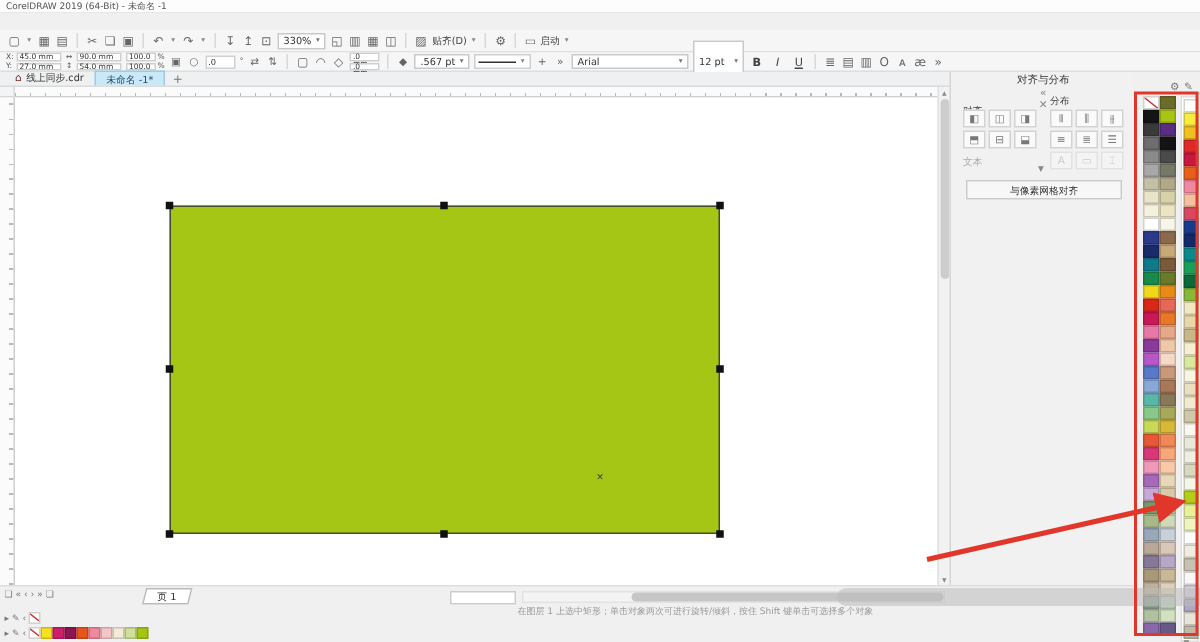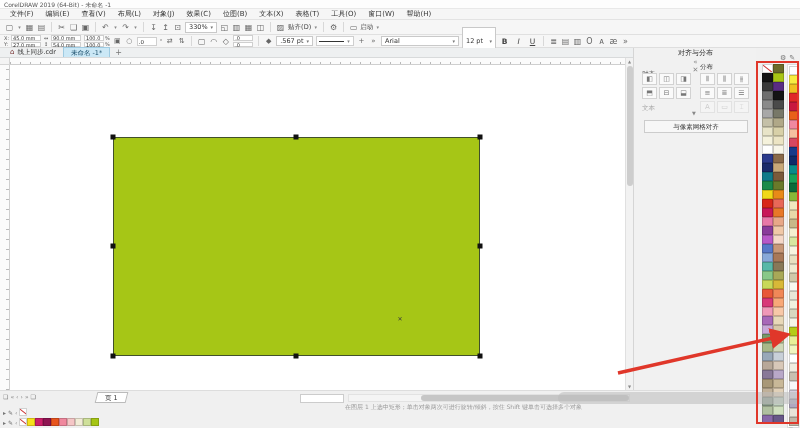--- a/index.html
+++ b/index.html
@@ -121,34 +121,20 @@
 </style>
 </head>
 <body>
 
 <div id="app">
 
   <div id="titlebar" class="abs">
     <span>CorelDRAW 2019 (64-Bit) - 未命名 -1</span>
   </div>
 
-  <div id="menubar" class="abs">
-      <span class="menu-item">文件(F)</span>
-      <span class="menu-item">编辑(E)</span>
-      <span class="menu-item">查看(V)</span>
-      <span class="menu-item">布局(L)</span>
-      <span class="menu-item">对象(J)</span>
-      <span class="menu-item">效果(C)</span>
-      <span class="menu-item">位图(B)</span>
-      <span class="menu-item">文本(X)</span>
-      <span class="menu-item">表格(T)</span>
-      <span class="menu-item">工具(O)</span>
-      <span class="menu-item">窗口(W)</span>
-      <span class="menu-item">帮助(H)</span>
-    </div>
 
   <div id="toolbar" class="abs">
     <span style="display:contents"><span class="tbicon">▢</span><span class="tbicon dd">▾</span><span class="tbicon">▦</span><span class="tbicon">▤</span><span class="tsep"></span><span class="tbicon">✂</span><span class="tbicon">❏</span><span class="tbicon">▣</span><span class="tsep"></span><span class="tbicon">↶</span><span class="tbicon dd">▾</span><span class="tbicon">↷</span><span class="tbicon dd">▾</span><span class="tsep"></span><span class="tbicon">↧</span><span class="tbicon">↥</span><span class="tbicon">⊡</span></span>
     <span class="combo">
       <span>330%</span>
       <span class="caret">▾</span>
     </span>
     <span style="display:contents"><span class="tbicon">◱</span><span class="tbicon">▥</span><span class="tbicon">▦</span><span class="tbicon">◫</span><span class="tsep"></span><span class="tbicon">▨</span></span>
     <span class="tlabel">
       <span>贴齐(D)</span>

